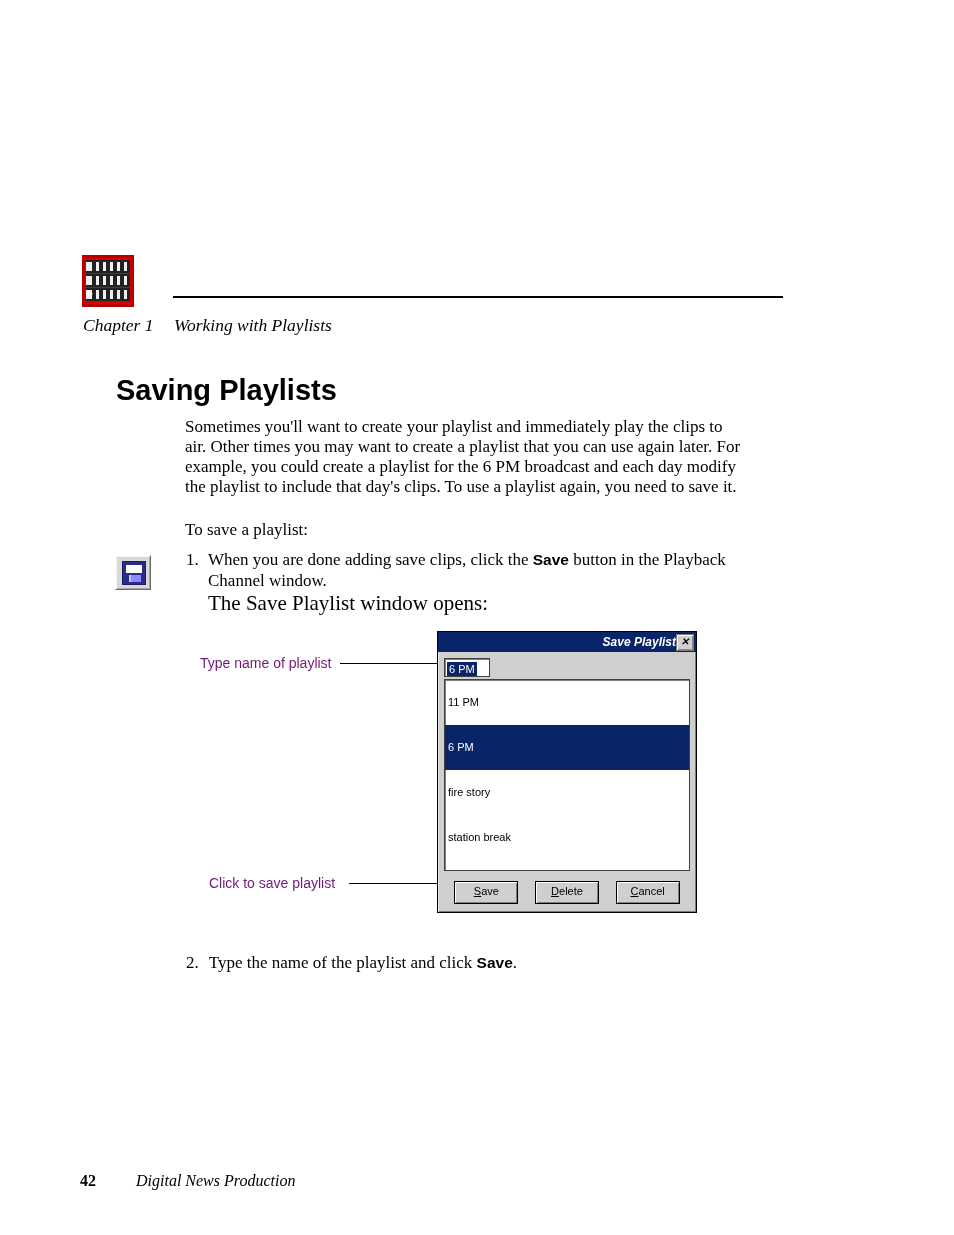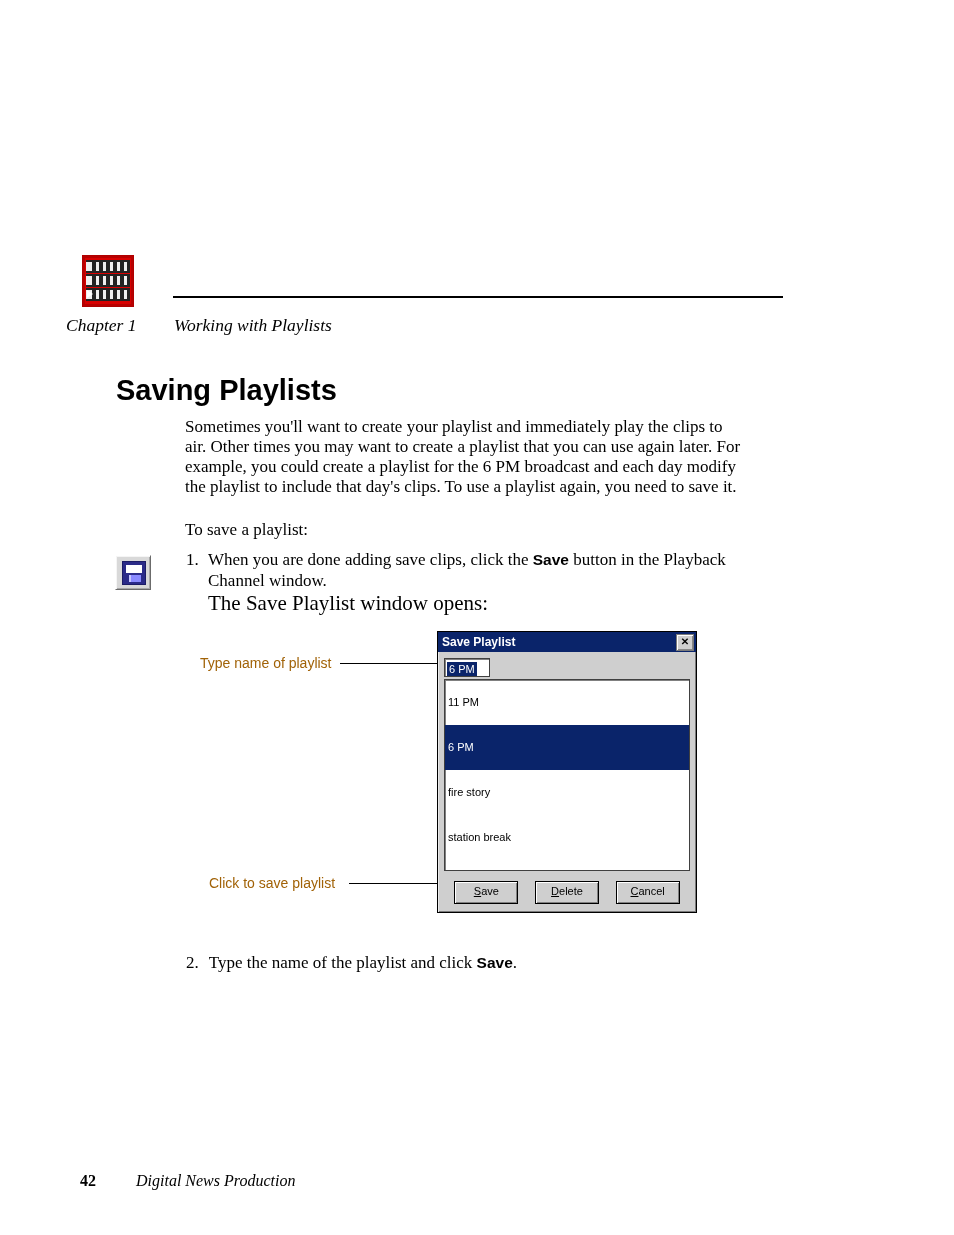--- a/index.html
+++ b/index.html
@@ -61,21 +61,21 @@
     top: 296px;
     width: 610px;
     border-top: 2px solid #000;
   }
   .chapter-line {
     position: absolute;
     top: 315px;
     font-style: italic;
     font-size: 17.5px;
   }
-  .chapter-label { left: 66px; text-align: right; }
+  .chapter-label { left: 83px; text-align: right; }
   .chapter-title { left: 174px; }
 
   .h1 {
     position: absolute;
     left: 116px;
     top: 374px;
     font-family: Arial, Helvetica, sans-serif;
     font-weight: 700;
     font-size: 29px;
     letter-spacing: 0px;
@@ -150,21 +150,21 @@
     left: 6px; bottom: 2px; width: 10px; height: 7px;
     background: #8a8aff;
     border-left: 2px solid #c6c6ff;
   }
 
   
   .callout {
     position: absolute;
     font-family: Arial, Helvetica, sans-serif;
     font-size: 14px;
-    color: #a16207;
+    color: #701a75;
     white-space: nowrap;
   }
   .callout-line {
     position: absolute;
     border-top: 1px solid #000;
     height: 0;
   }
 
   
   .dialog {
@@ -174,27 +174,28 @@
     width: 258px;
     height: 280px;
     background: #cfcfcf;
     border: 1px solid #000;
     box-shadow: inset 1px 1px 0 #eaeaea, inset -1px -1px 0 #7a7a7a;
     font-family: Tahoma, Arial, sans-serif;
   }
   .titlebar {
     display: flex;
     align-items: center;
-    justify-content: space-between;
+    justify-content: flex-end;
     height: 18px;
     padding: 1px 2px 1px 4px;
     background: linear-gradient(to bottom, #0a246a, #0a246a);
     color: #fff;
     font-size: 12px;
     font-weight: 700;
+    font-style: italic;
   }
   .titlebar .close {
     width: 16px; height: 15px;
     background: #cfcfcf;
     border: 1px solid #7a7a7a;
     box-shadow: inset 1px 1px 0 #fff, inset -1px -1px 0 #888;
     display: flex; align-items: center; justify-content: center;
     color: #000;
     font-family: Arial, sans-serif;
     font-size: 10px;

